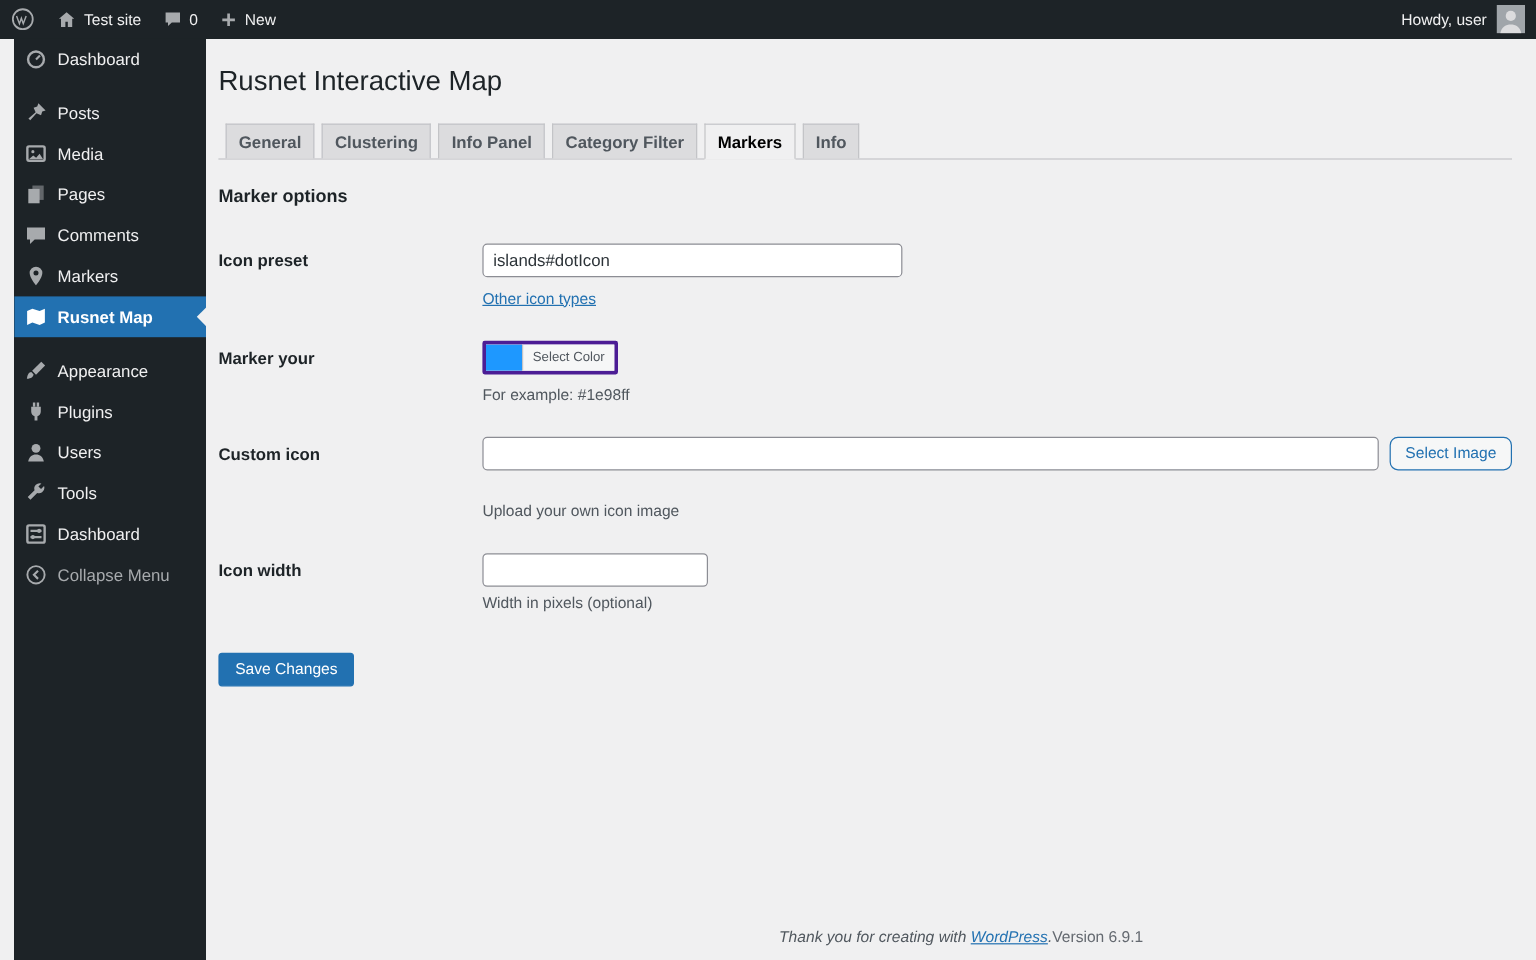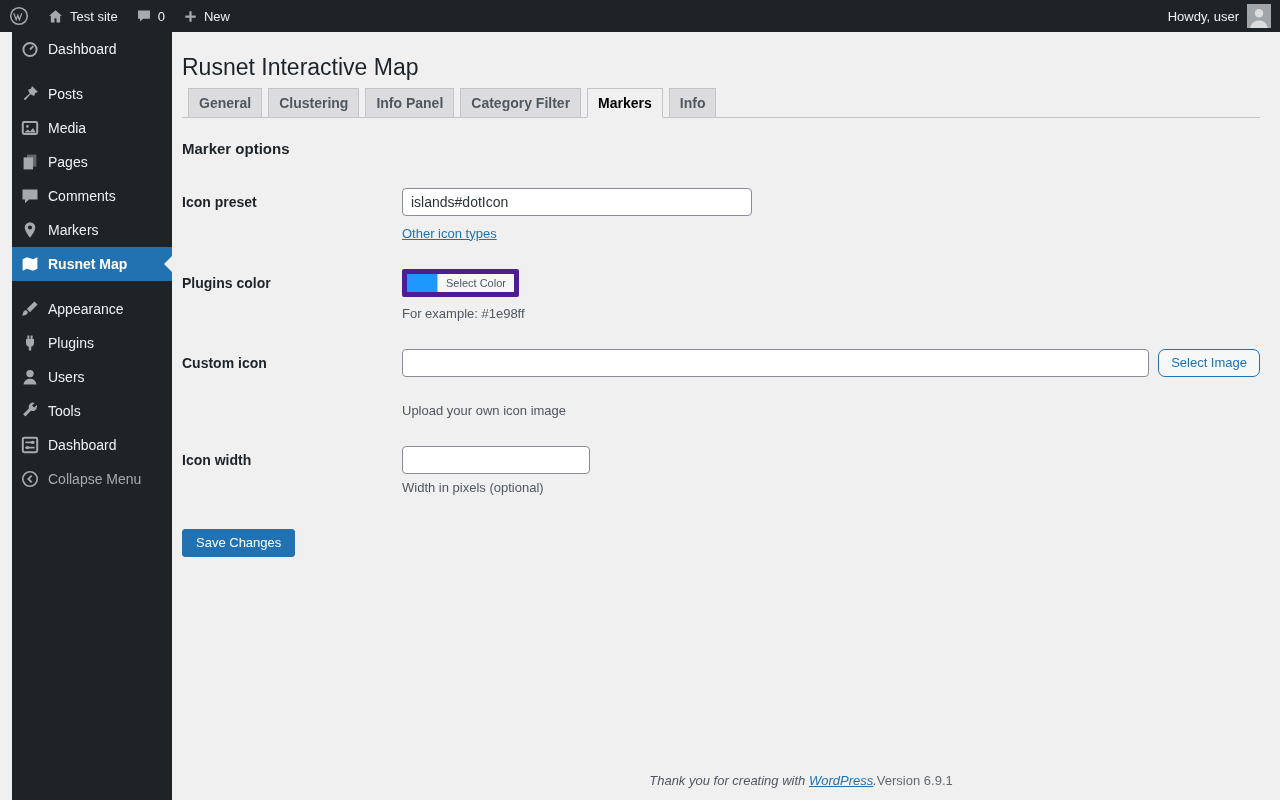--- a/index.html
+++ b/index.html
@@ -26,39 +26,39 @@
   .menu-item.active .menu-icon { color:#fff; }
   .menu-item.active::after { content:""; position:absolute; right:0; top:50%; margin-top:-8px; width:0; height:0; border:8px solid transparent; border-right-color:#f0f0f1; }
   .menu-sep { height:11px; }
   .menu-item.collapse { color:#a7aaad; }
 
   
   #content { margin-left:160px; padding-top:32px; height:800px; position:relative; background:#f0f0f1; }
   .wrap { padding:22px 20px 0 22px; }
   h1.page-title { font-size:23px; font-weight:400; color:#1d2327; line-height:1.2; }
 
-  .nav-tabs { display:flex; align-items:flex-end; gap:6px; margin-top:6px; padding-left:6px; border-bottom:1px solid #c3c4c7; }
+  .nav-tabs { display:flex; align-items:flex-end; gap:6px; margin-top:21px; padding-left:6px; border-bottom:1px solid #c3c4c7; }
   .nav-tab { display:inline-block; padding:6px 10px; font-size:14px; font-weight:600; color:#50575e; background:#dcdcde; border:1px solid #c3c4c7; border-bottom:none; cursor:pointer; white-space:nowrap; }
   .nav-tab.active { background:#f0f0f1; color:#000; margin-bottom:-1px; border-bottom:1px solid #f0f0f1; }
 
   h2.section-title { margin-top:22px; font-size:15px; font-weight:700; color:#1d2327; }
 
   .form { margin-top:31px; }
   .form-row { display:flex; margin-bottom:28px; }
   .form-label { width:220px; flex-shrink:0; padding-top:6px; font-size:14px; font-weight:600; color:#1d2327; }
   .form-field { flex:1; min-width:0; }
   input.text { height:28px; background:#fff; border:1px solid #8c8d94; border-radius:4px; padding:4px 8px; font-size:14px; color:#2c3338; font-family:inherit; }
   .w350 { width:350px; }
   .w188 { width:188px; }
   .link { color:#2271b1; text-decoration:underline; font-size:13px; cursor:pointer; }
   .field-link { display:inline-block; margin-top:10px; }
   .description { margin-top:9px; font-size:13px; color:#50575e; }
   .description.spaced { margin-top:26px; }
 
-  .color-button { display:inline-flex; height:28px; border:5px solid #4c1d95; border-radius:2px; background:#f6f7f7; cursor:pointer; overflow:hidden; padding:0; }
+  .color-button { display:inline-flex; height:28px; border:3px solid #4c1d95; border-radius:2px; background:#f6f7f7; cursor:pointer; overflow:hidden; padding:0; }
   .color-swatch { width:30px; height:100%; display:block; }
   .color-label { display:flex; align-items:center; padding:0 8px; font-size:11px; color:#50575e; border-left:1px solid #c3c4c7; background:#f6f7f7; }
 
   .upload-row { display:flex; gap:9px; align-items:center; }
   .upload-row input { flex:1; }
   .button-secondary { height:28px; padding:0 12px; background:#f6f7f7; border:1px solid #2271b1; border-radius:7px; color:#2271b1; font-size:13px; cursor:pointer; white-space:nowrap; }
   .button-primary { height:28px; padding:0 13px; background:#2271b1; border:1px solid #2271b1; border-radius:3px; color:#fff; font-size:13px; cursor:pointer; margin-top:6px; }
 
   #footer { position:absolute; left:182px; right:20px; bottom:12px; display:flex; justify-content:center; align-items:center; font-size:13px; }
   .thanks { font-style:italic; color:#50575e; }
@@ -260,21 +260,21 @@
         <div class="form-label">Icon preset</div>
         <div class="form-field">
           <input type="text" class="text w350" value="islands#dotIcon" style="">
           <div>
             <span class="link field-link">Other icon types</span>
           </div>
         </div>
       </div>
 
       <div class="form-row">
-        <div class="form-label">Plugins color</div>
+        <div class="form-label">Marker your</div>
         <div class="form-field">
           <button class="color-button">
             <span class="color-swatch" style="background:#1e98ff"></span>
             <span class="color-label">Select Color</span>
           </button>
           <div class="description">For example: #1e98ff</div>
         </div>
       </div>
 
       <div class="form-row">

